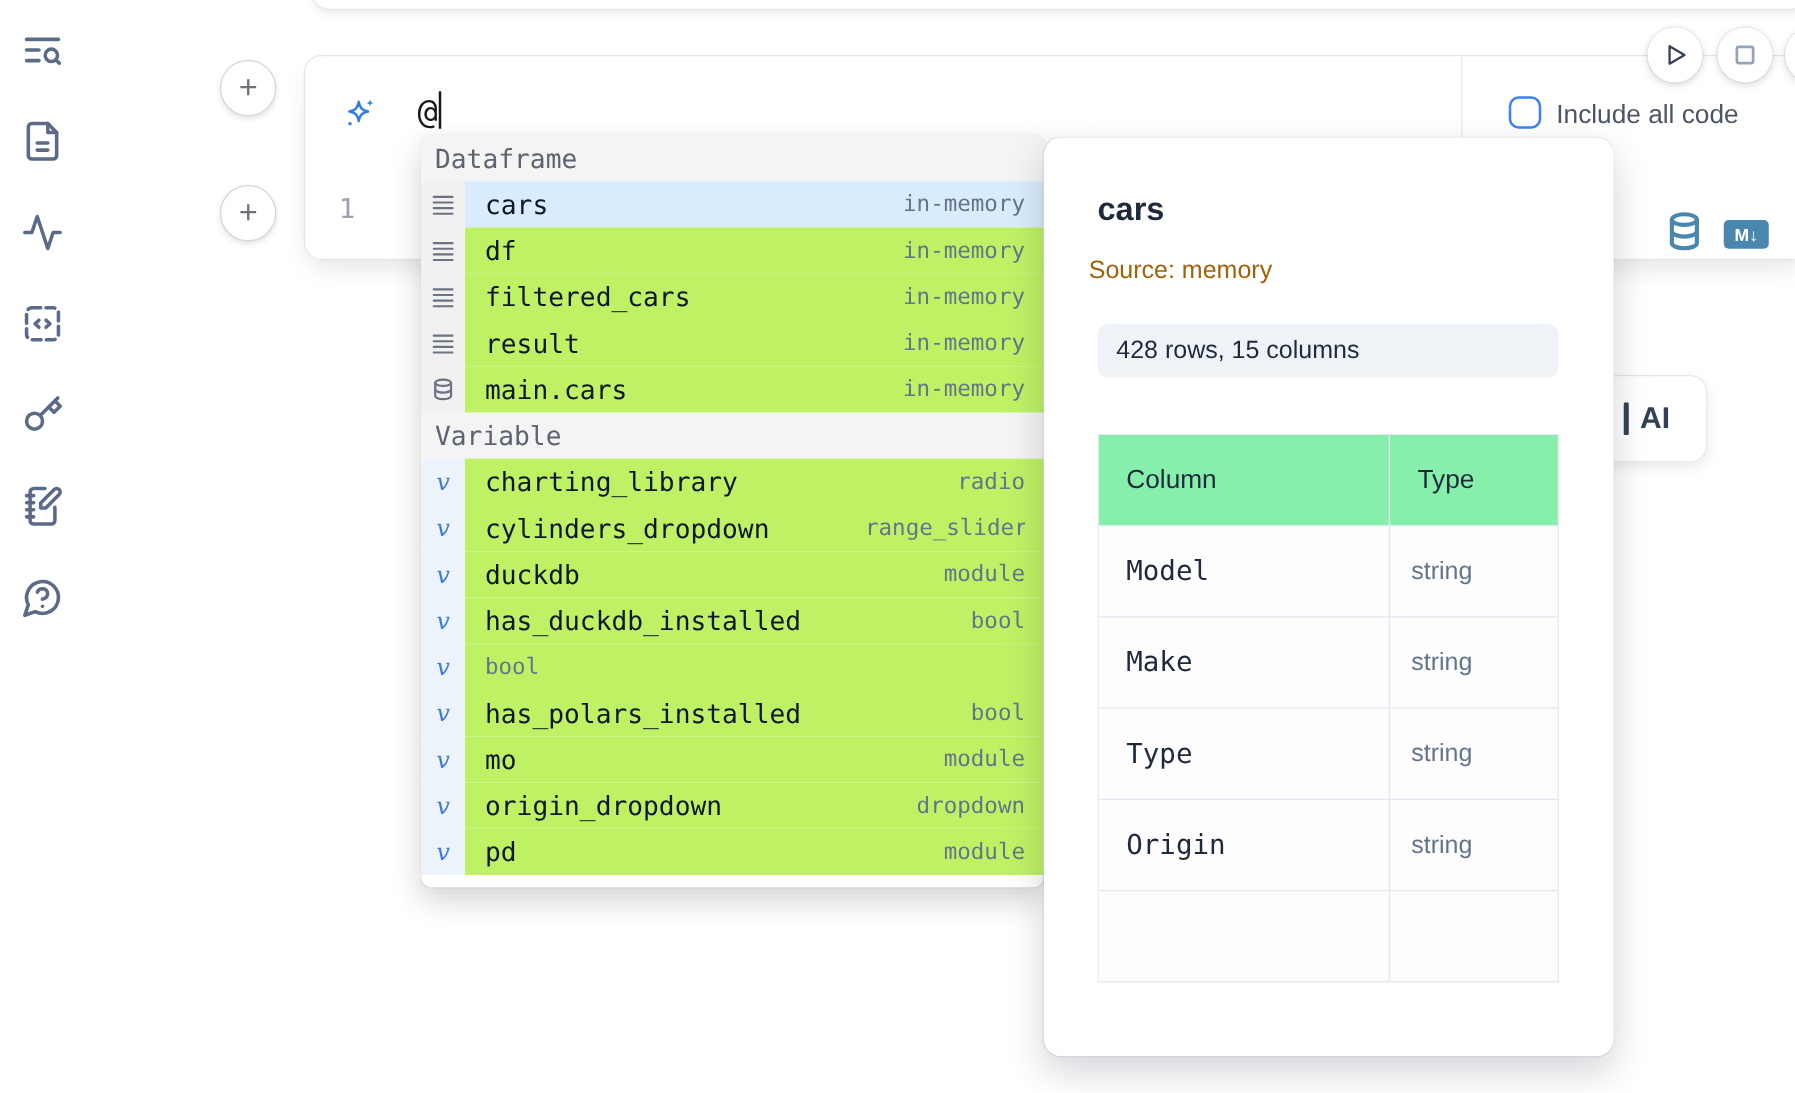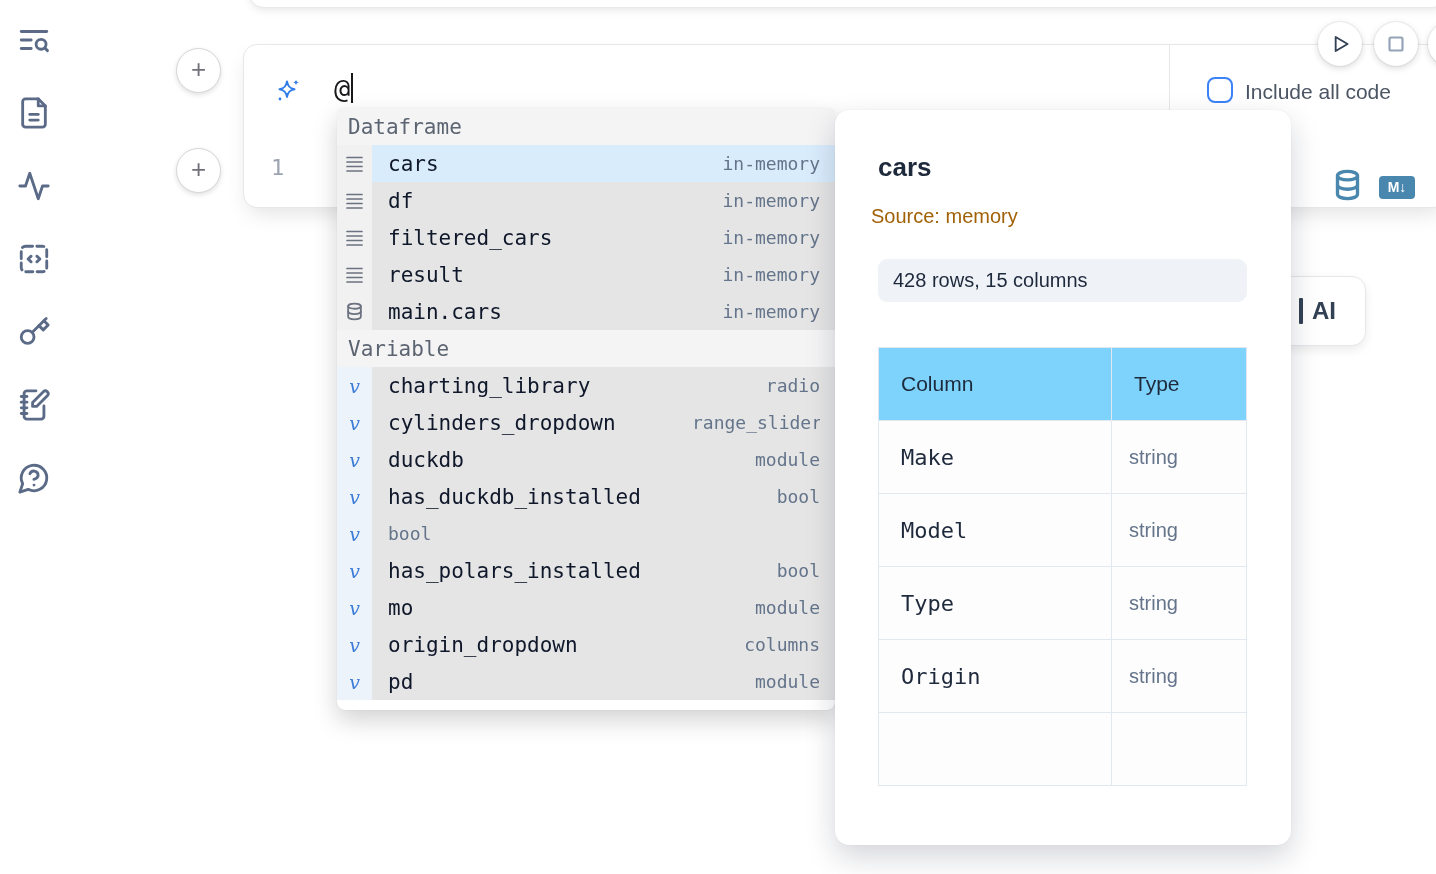--- a/index.html
+++ b/index.html
@@ -46,62 +46,62 @@
               font-weight:bold; font-size:14px; display:flex; align-items:center;
               justify-content:center; letter-spacing:0; cursor:pointer; }
 
   
   .circle-btn { position:absolute; top:22px; width:44px; height:44px; border-radius:50%;
                 background:#fff; box-shadow:0 0 0 1px rgba(0,0,0,0.05), 0 2px 7px rgba(0,0,0,0.16);
                 display:flex; align-items:center; justify-content:center; z-index:4; cursor:pointer; }
   .circle-btn svg { width:26px; height:26px; fill:none; stroke-linejoin:round; stroke-linecap:round; }
 
   
-  .ai-btn { position:absolute; left:1268px; top:276px; width:98px; height:70px; background:#fff;
+  .ai-btn { position:absolute; left:1268px; top:300px; width:98px; height:70px; background:#fff;
             border:1px solid #e5e7eb; border-radius:14px; box-shadow:0 4px 10px rgba(0,0,0,0.08);
             z-index:4; display:flex; align-items:center; padding-left:30px; cursor:pointer; }
   .ai-frag { width:4px; height:26px; background:#334155; border-radius:1px; margin-right:9px; }
   .ai-btn span { font-size:24px; font-weight:bold; color:#334155; }
 
   
   .ac { position:absolute; left:337px; top:108px; width:498px; height:602px; background:#fff;
         border-radius:6px 6px 8px 8px; overflow:hidden; z-index:5;
         box-shadow:0 10px 25px rgba(0,0,0,0.18), 0 0 1px rgba(0,0,0,0.15); }
   .ac-header { height:37px; background:#f4f4f5; display:flex; align-items:center;
                padding-left:11px; font-family:"DejaVu Sans Mono", monospace;
                font-size:21px; color:#5b6470; }
   .ac-row { height:37px; display:flex; align-items:stretch; cursor:pointer; }
   .ac-gutter { width:35px; flex:none; display:flex; align-items:center; justify-content:center;
                background:#f1f1f2; }
   .ac-gutter.var { background:#edf3fb; }
   .ac-gutter svg { width:19px; height:19px; stroke:#6b7280; fill:none; stroke-width:1.7;
                    stroke-linecap:round; }
   .v-glyph { font-family:"DejaVu Serif", serif; font-style:italic; font-size:19px; color:#3b7cd8; }
   .ac-main { flex:1; min-width:0; display:flex; align-items:center; justify-content:space-between;
-             padding:0 15px 0 16px; background:#e5e5e5;
+             padding:0 15px 0 16px; background:#bef264;
              font-family:"DejaVu Sans Mono", monospace; }
   .ac-row.selected .ac-main { background:#d9ecfc; }
   .ac-name { font-size:21px; color:#0f172a; white-space:pre; }
   .ac-type { font-size:18px; color:#64748b; white-space:pre; }
   .ac-type.clip { max-width:128px; overflow:hidden; }
 
   
   .panel { position:absolute; left:835px; top:110px; width:456px; height:735px; background:#fff;
            border-radius:14px; z-index:6;
            box-shadow:0 12px 30px rgba(15,23,42,0.18), 0 0 1px rgba(0,0,0,0.12); }
   .panel-title { position:absolute; left:43px; top:42px; font-size:26px; font-weight:bold;
                  color:#1e293b; }
   .panel-source { position:absolute; left:36px; top:95px; font-size:20px; color:#a16207;text-align:right; }
   .shape-pill { position:absolute; left:43px; top:149px; width:369px; height:43px;
                 background:#eff3f8; border-radius:9px; display:flex; align-items:center;
                 padding-left:15px; font-size:20px; color:#1e293b; }
   .tbl-wrap { position:absolute; left:43px; top:237px; width:370px; height:463px; overflow:hidden; }
   table.schema { border-collapse:collapse; table-layout:fixed; width:368px; }
   table.schema th, table.schema td { border:1px solid #e2e8f0; text-align:left; }
-  table.schema th { height:73px; background:#7dd3fc; font-weight:400; font-size:21px;
+  table.schema th { height:73px; background:#86efac; font-weight:400; font-size:21px;
                     color:#1e293b; padding-left:22px; }
   table.schema td { height:73px; background:#fdfdfe; }
   td.c-name { font-family:"DejaVu Sans Mono", monospace; font-size:22px; color:#1e293b;
               padding-left:22px; }
   td.c-type { font-size:20px; color:#64748b; padding-left:17px; }
 </style>
 </head>
 <body>
 
 <div class="sidebar">
@@ -333,21 +333,21 @@
         <span class="ac-name">mo</span>
         <span class="ac-type">module</span>
       </div>
   </div>
   <div class="ac-row">
     <div class="ac-gutter var">
         <span class="v-glyph">v</span>
       </div>
     <div class="ac-main">
         <span class="ac-name">origin_dropdown</span>
-        <span class="ac-type">columns</span>
+        <span class="ac-type">dropdown</span>
       </div>
   </div>
   <div class="ac-row">
     <div class="ac-gutter var">
         <span class="v-glyph">v</span>
       </div>
     <div class="ac-main">
         <span class="ac-name">pd</span>
         <span class="ac-type">module</span>
       </div>
@@ -363,28 +363,28 @@
       <colgroup>
           <col style="width:233px">
           <col style="width:135px">
         </colgroup>
       <tbody>
           <tr>
         <th>Column</th>
         <th>Type</th>
       </tr>
       <tr>
+        <td class="c-name">Model</td>
+        <td class="c-type">string</td>
+      </tr>
+      <tr>
         <td class="c-name">Make</td>
         <td class="c-type">string</td>
       </tr>
       <tr>
-        <td class="c-name">Model</td>
-        <td class="c-type">string</td>
-      </tr>
-      <tr>
         <td class="c-name">Type</td>
         <td class="c-type">string</td>
       </tr>
       <tr>
         <td class="c-name">Origin</td>
         <td class="c-type">string</td>
       </tr>
       <tr>
         <td class="c-name"></td>
         <td class="c-type"></td>

